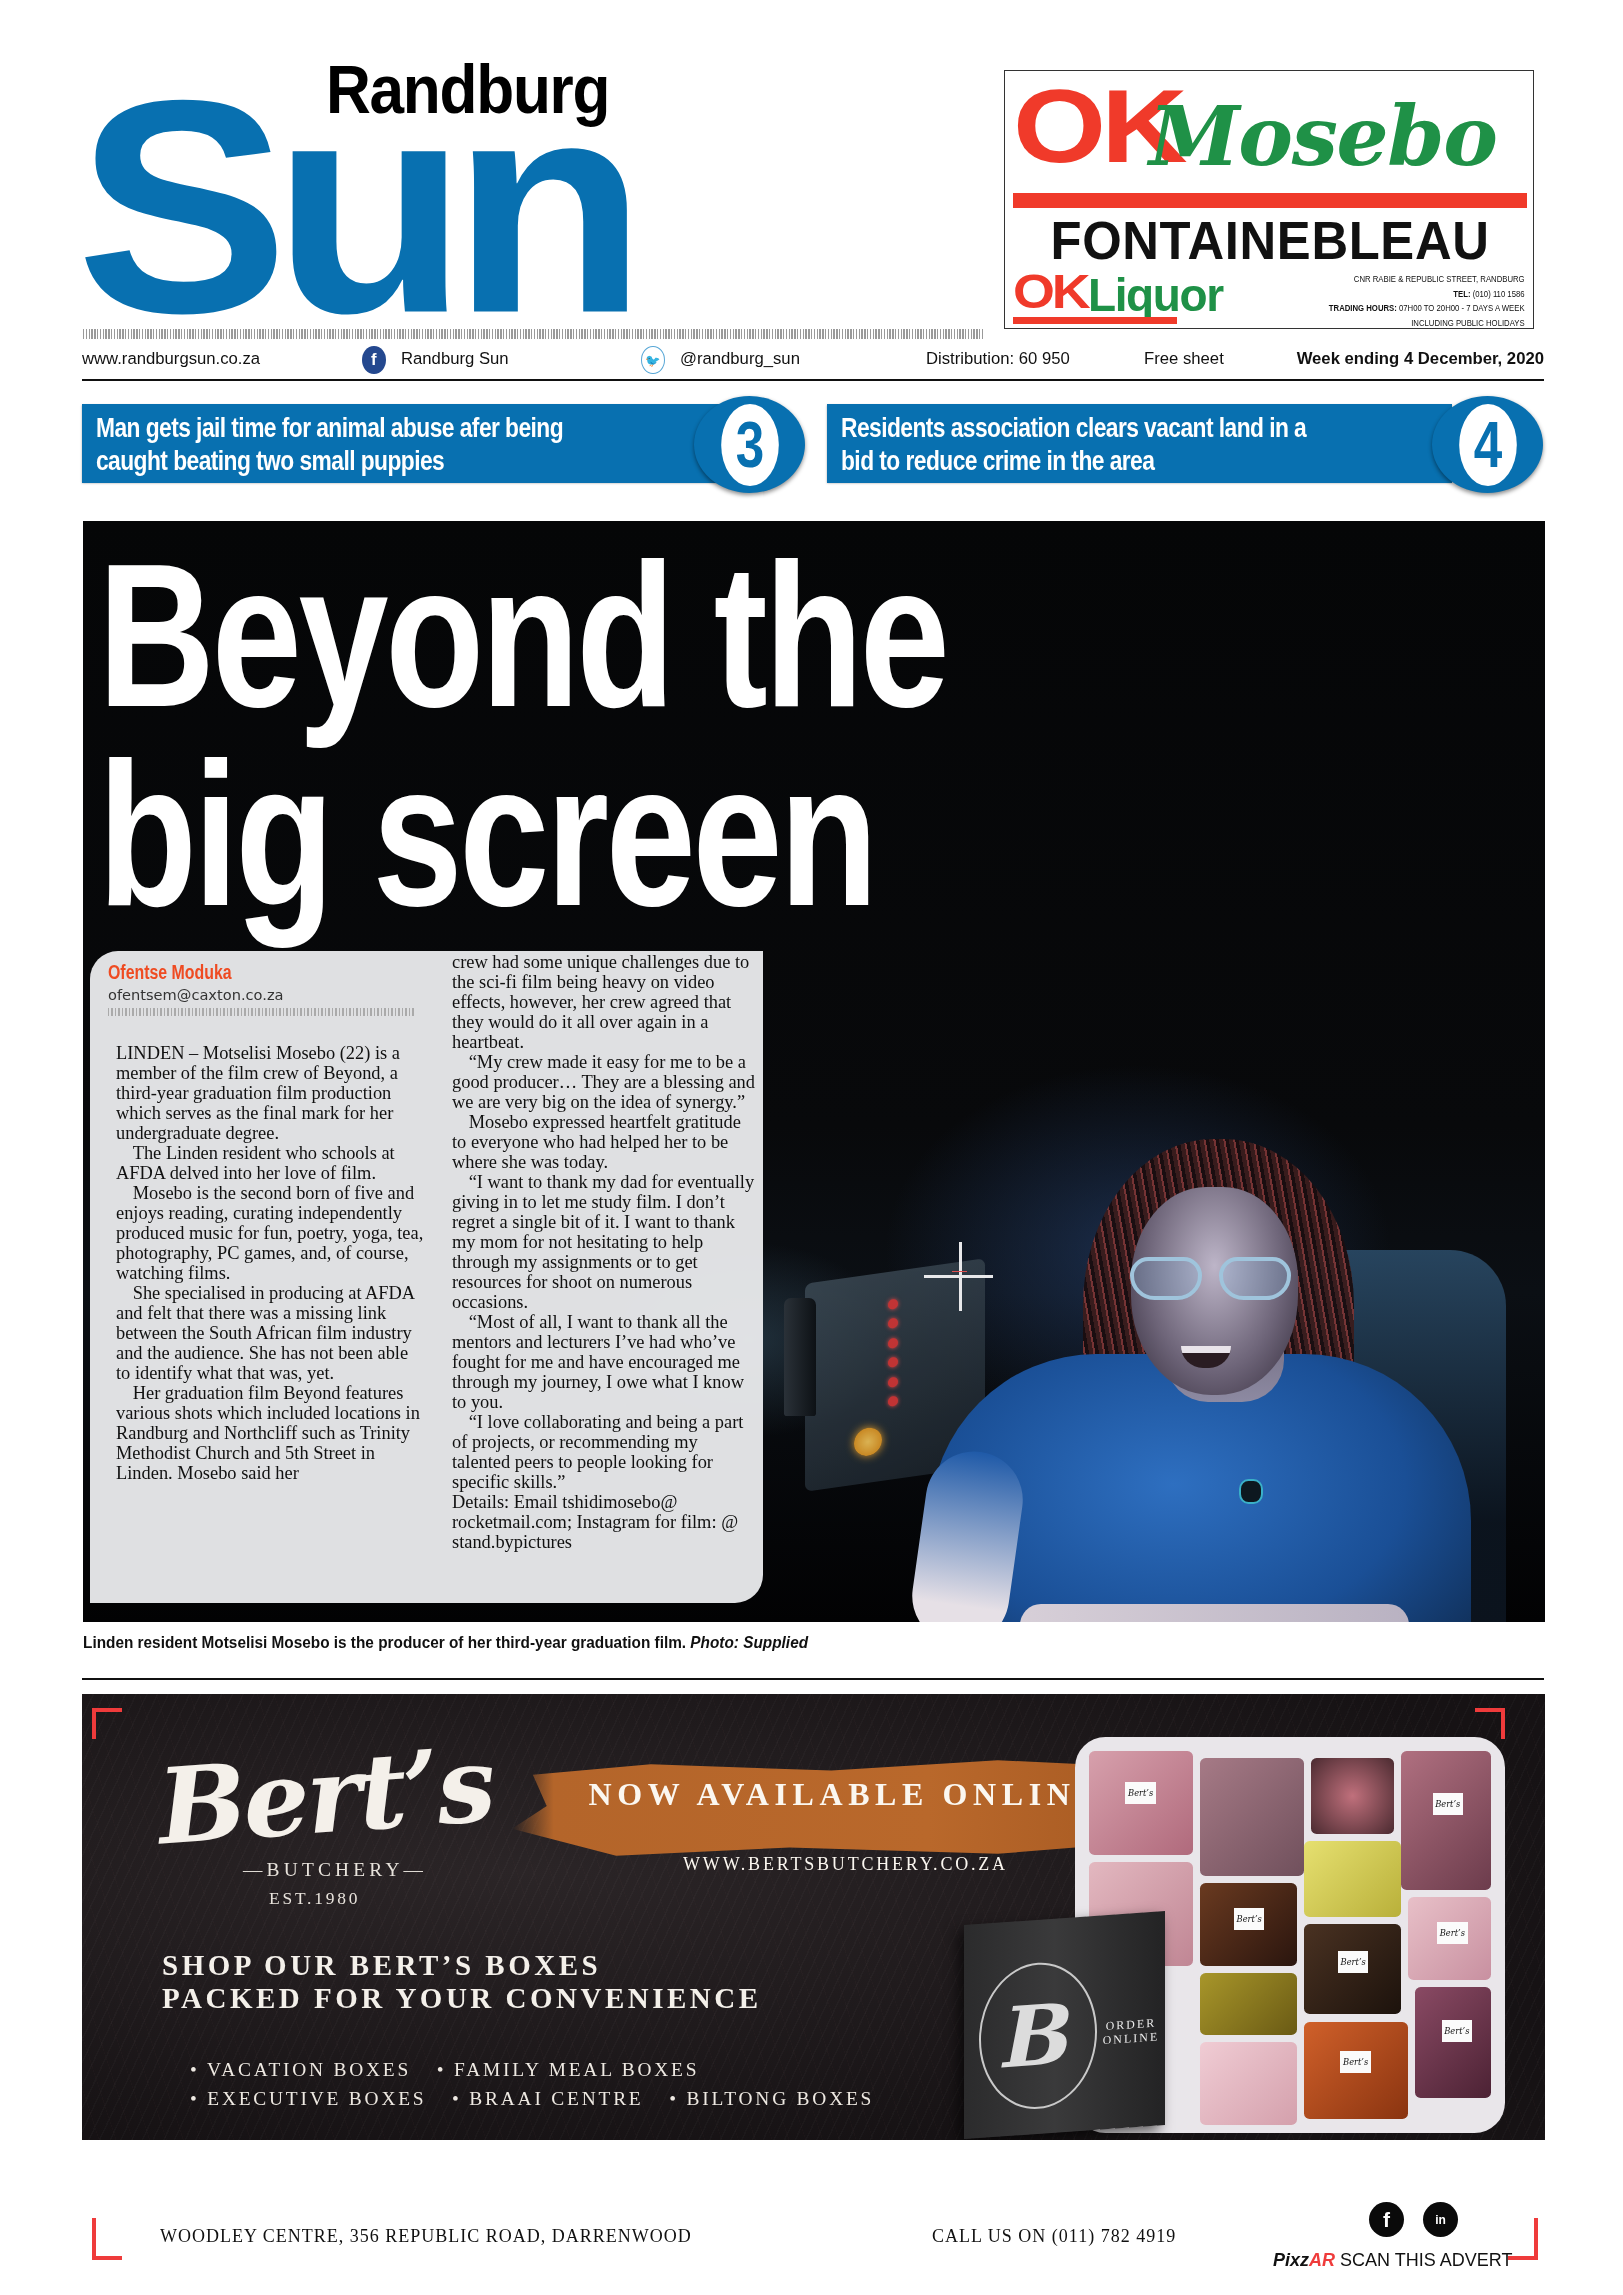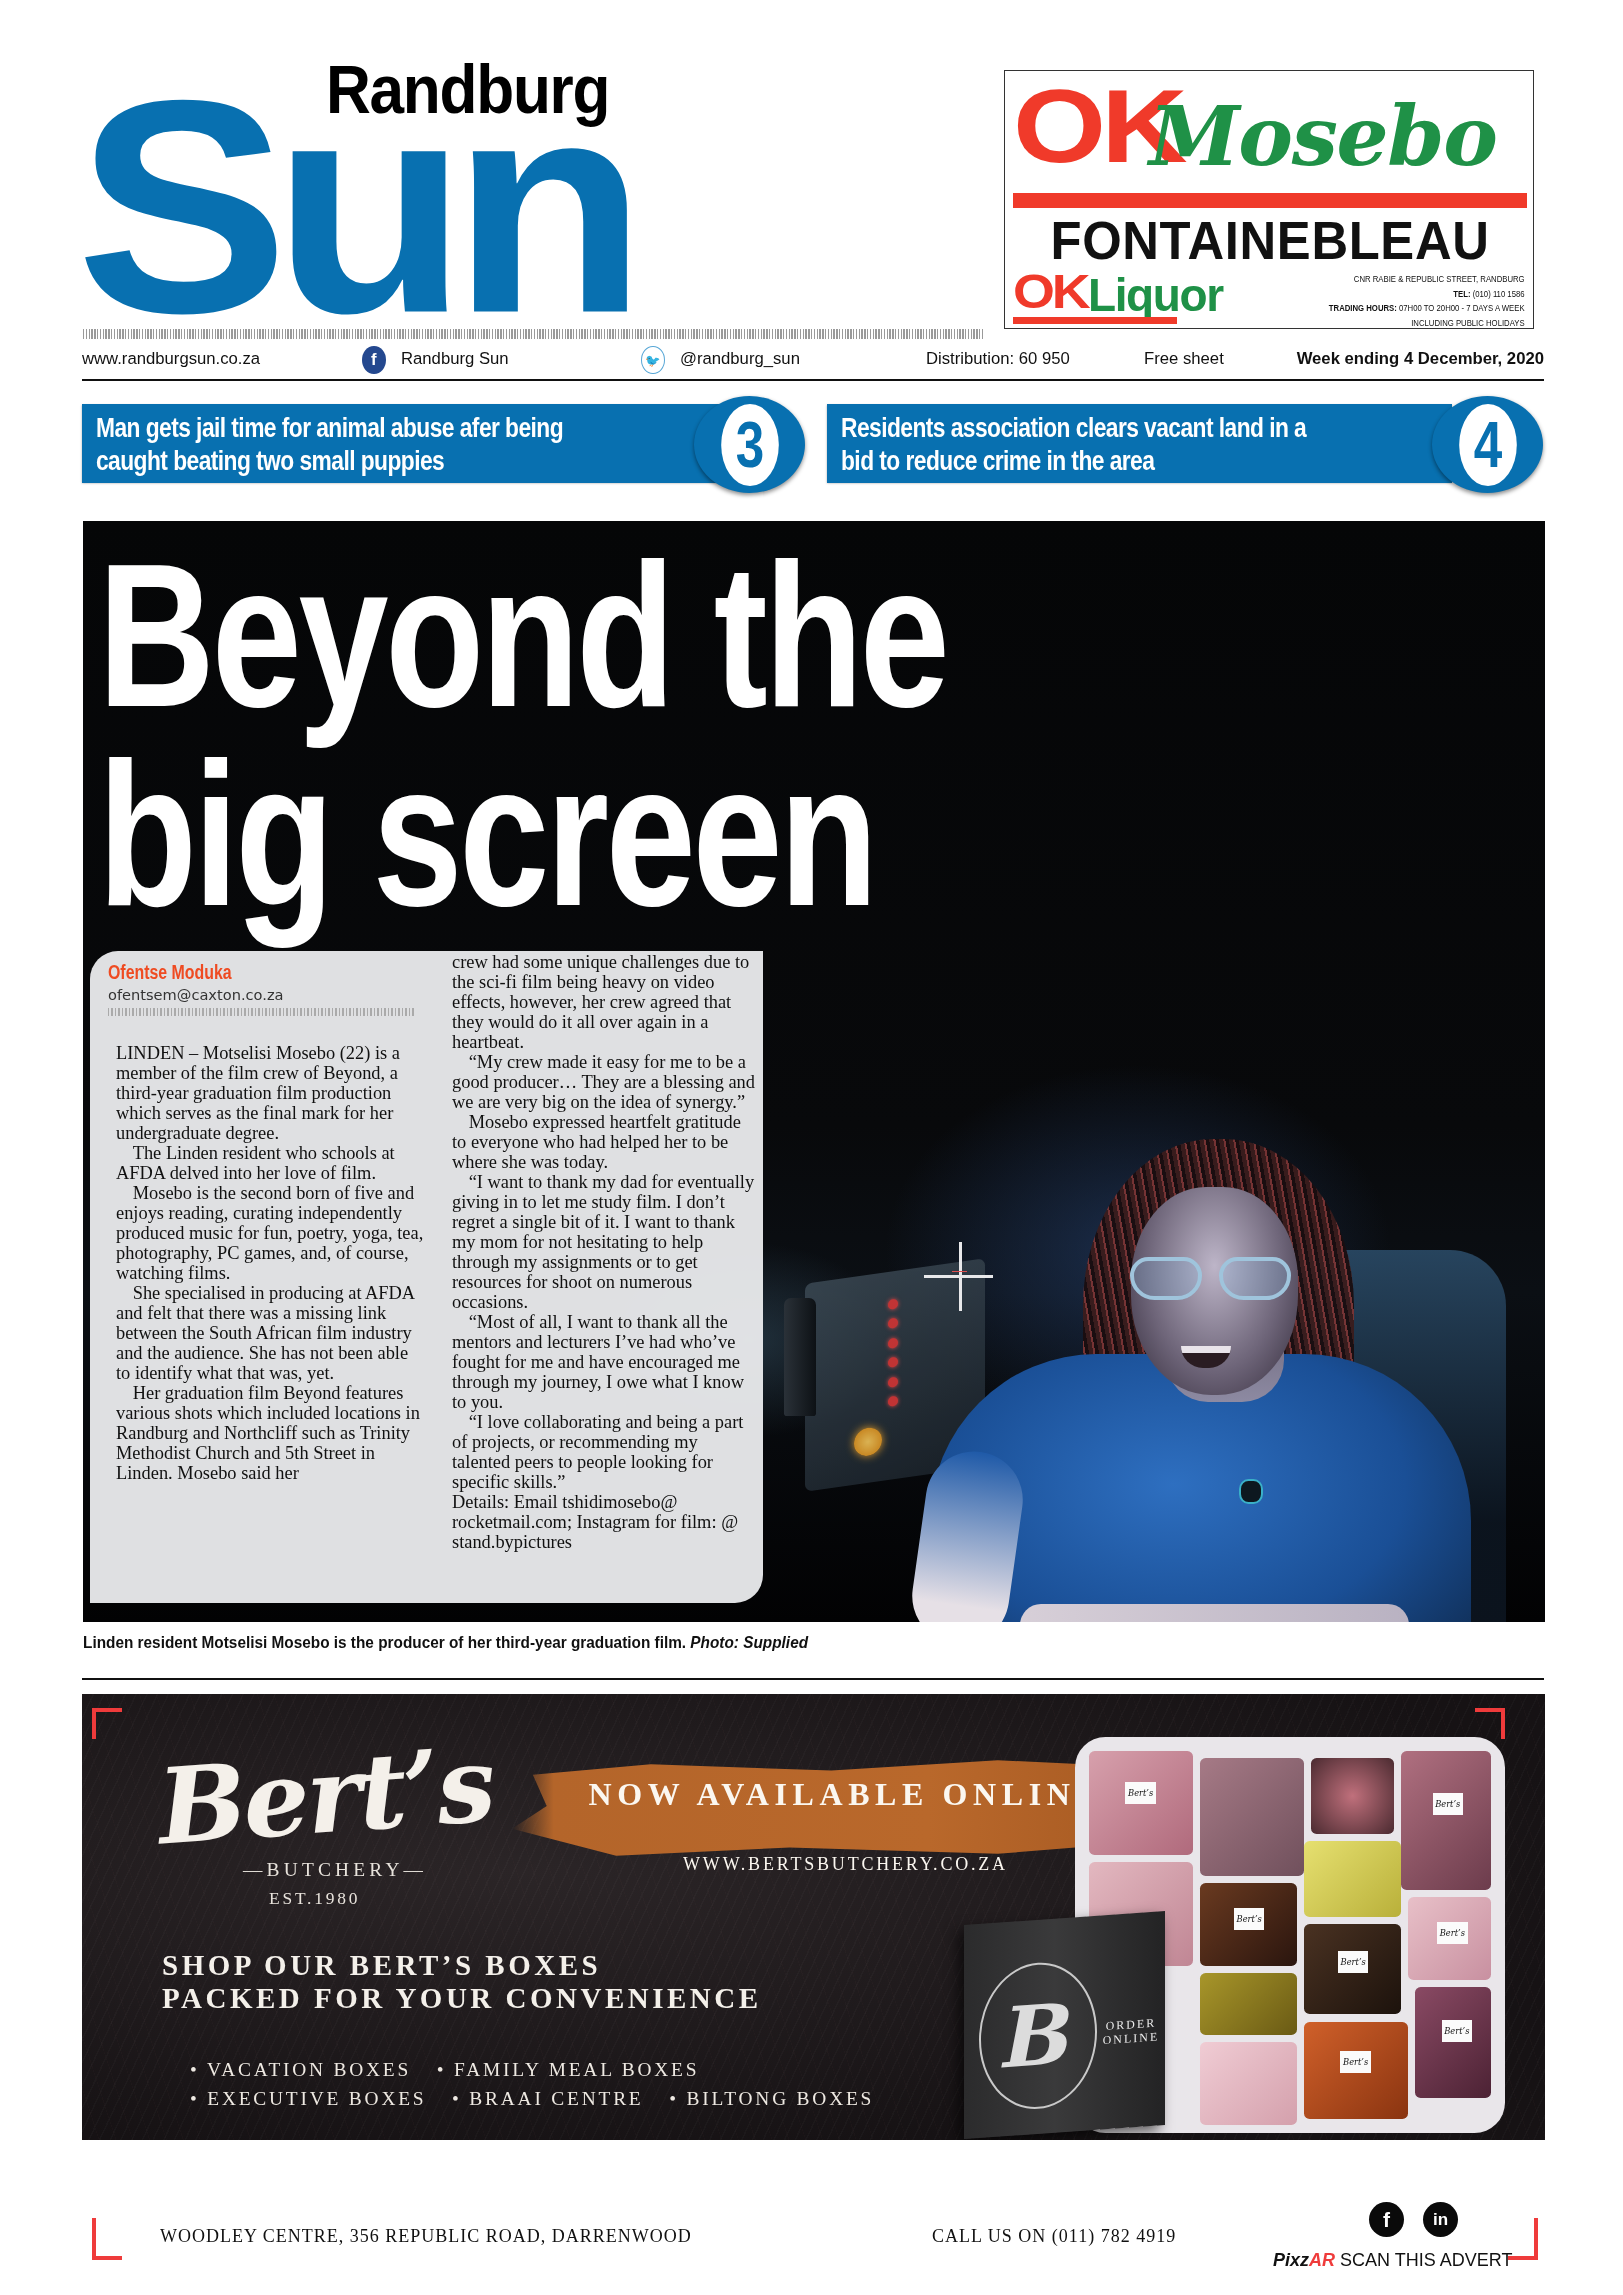--- a/index.html
+++ b/index.html
@@ -392,19 +392,19 @@
     <div class="box-order">ORDER ONLINE</div>
   </div>
 </div>
 
 <div class="bert-footer">
   <div class="corner" style="left:9.7px; top:35px; border-width:0 0 4.2px 4.2px; height:42px;"></div>
   <div class="corner" style="right:7px; top:35px; border-width:0 4.2px 4.2px 0; height:42px;"></div>
   <div class="bf-addr">WOODLEY CENTRE, 356 REPUBLIC ROAD, DARRENWOOD</div>
   <div class="bf-call">CALL US ON (011) 782 4919</div>
   <div class="bf-social" style="left:1287px;">f</div>
-  <div class="bf-social" style="left:1341px; font-size:17px;">in</div>
+  <div class="bf-social" style="left:1341px; font-size:12px;">in</div>
   <div class="bf-scan">
     <span class="pixz">Pixz</span><span class="ar">AR</span>
     <span>SCAN THIS ADVERT</span>
   </div>
 </div>
 
 
 </body></html>

